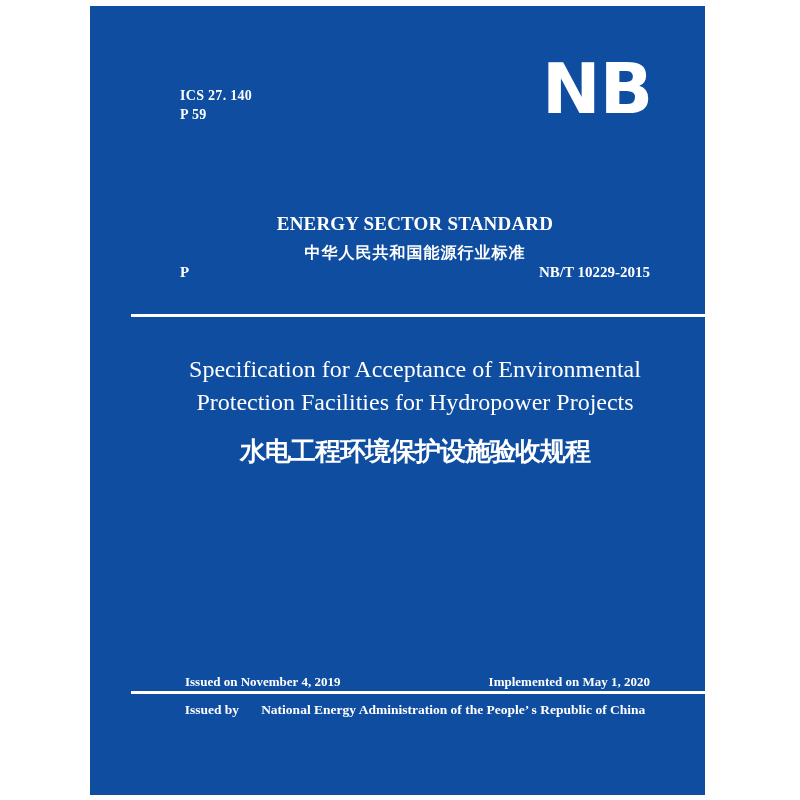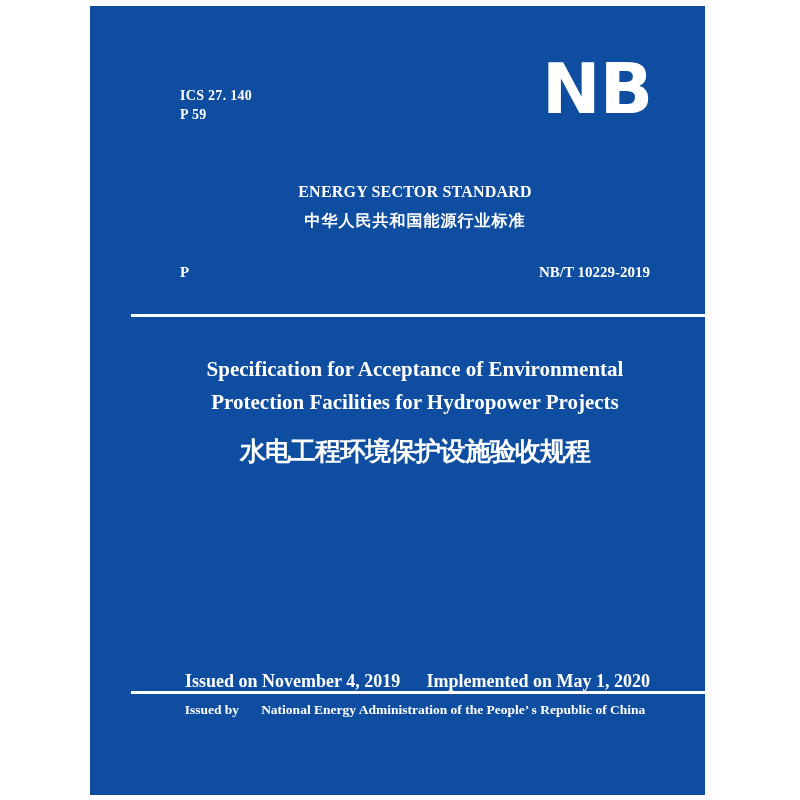--- a/index.html
+++ b/index.html
@@ -38,24 +38,25 @@
     font-weight: 700;
     font-size: 70px;
     line-height: 70px;
     letter-spacing: -1px;
   }
   .std-heading {
     top: 174px;
     text-align: center;
   }
   .std-heading .en {
-    font-size: 16px; font-weight: bold;
+    font-size: 19px; font-weight: bold;
     line-height: 24px;
     letter-spacing: 0.2px;
     white-space: nowrap;
+    margin-top: 32px;
   }
   .std-heading .cn {
     font-size: 16px; font-weight: bold;
     line-height: 25px;
     margin-top: 4px;
     letter-spacing: 1px;
     white-space: nowrap;
   }
   .code-row {
     top: 258px;
@@ -70,38 +71,38 @@
     background: #ffffff;
     left: 41px; right: 0;
   }
   .rule-top { top: 308px; }
   .rule-bottom { top: 685px; }
   .title-block {
     top: 347px;
     text-align: center;
   }
   .title-block .en {
-    font-size: 21px; font-weight: bold;
+    font-size: 24px; font-weight: normal;
     line-height: 33px;
     white-space: nowrap;
   }
   .title-block .cn {
     font-size: 26px; font-weight: bold;
     line-height: 42px;
     margin-top: 12px;
     letter-spacing: -1px;
     white-space: nowrap;
   }
   .dates-row {
     left: 95px; right: 55px;
     top: 668px;
     display: flex;
     justify-content: space-between;
     align-items: baseline;
-    font-size: 18px; font-weight: bold;
+    font-size: 13px; font-weight: bold;
     line-height: 15px;
     white-space: nowrap;
   }
   .issuer-row {
     top: 696px;
     display: flex;
     justify-content: center;
     gap: 22px;
     font-size: 13.5px; font-weight: bold;
     line-height: 16px;
@@ -121,21 +122,21 @@
 
     <div class="abs nb-logo">NB</div>
 
     <div class="abs content-band std-heading">
       <div class="en">ENERGY SECTOR STANDARD</div>
       <div class="cn">中华人民共和国能源行业标准</div>
     </div>
 
     <div class="abs content-band code-row">
       <span>P</span>
-      <span>NB/T 10229-2019</span>
+      <span>NB/T 10229-2015</span>
     </div>
 
     <div class="abs rule rule-top"></div>
 
     <div class="abs content-band title-block">
       <div class="en">Specification for Acceptance of Environmental</div>
       <div class="en">Protection Facilities for Hydropower Projects</div>
       <div class="cn">水电工程环境保护设施验收规程</div>
     </div>
 

